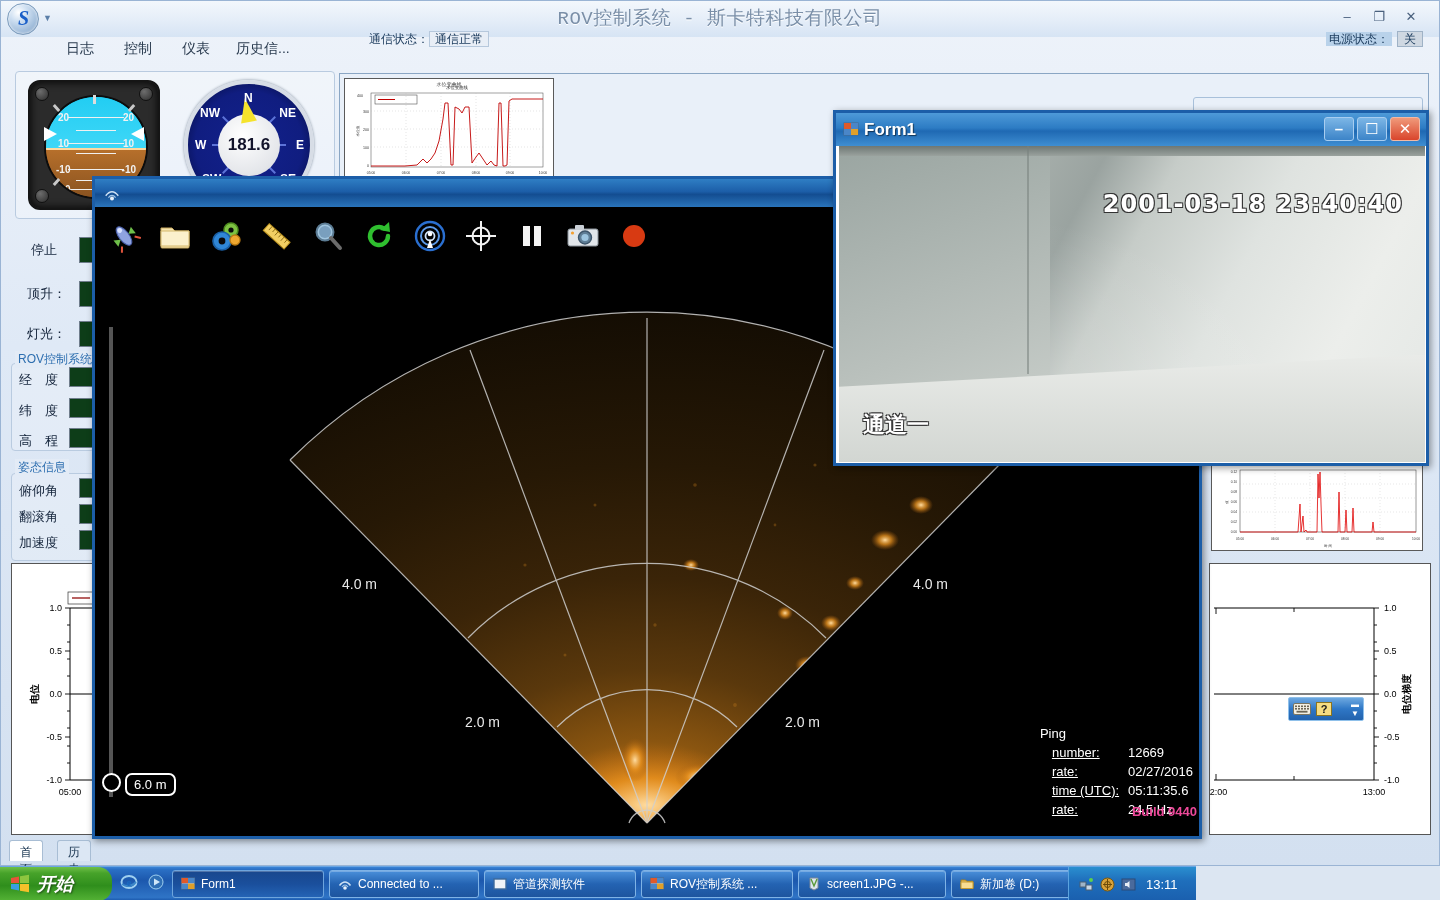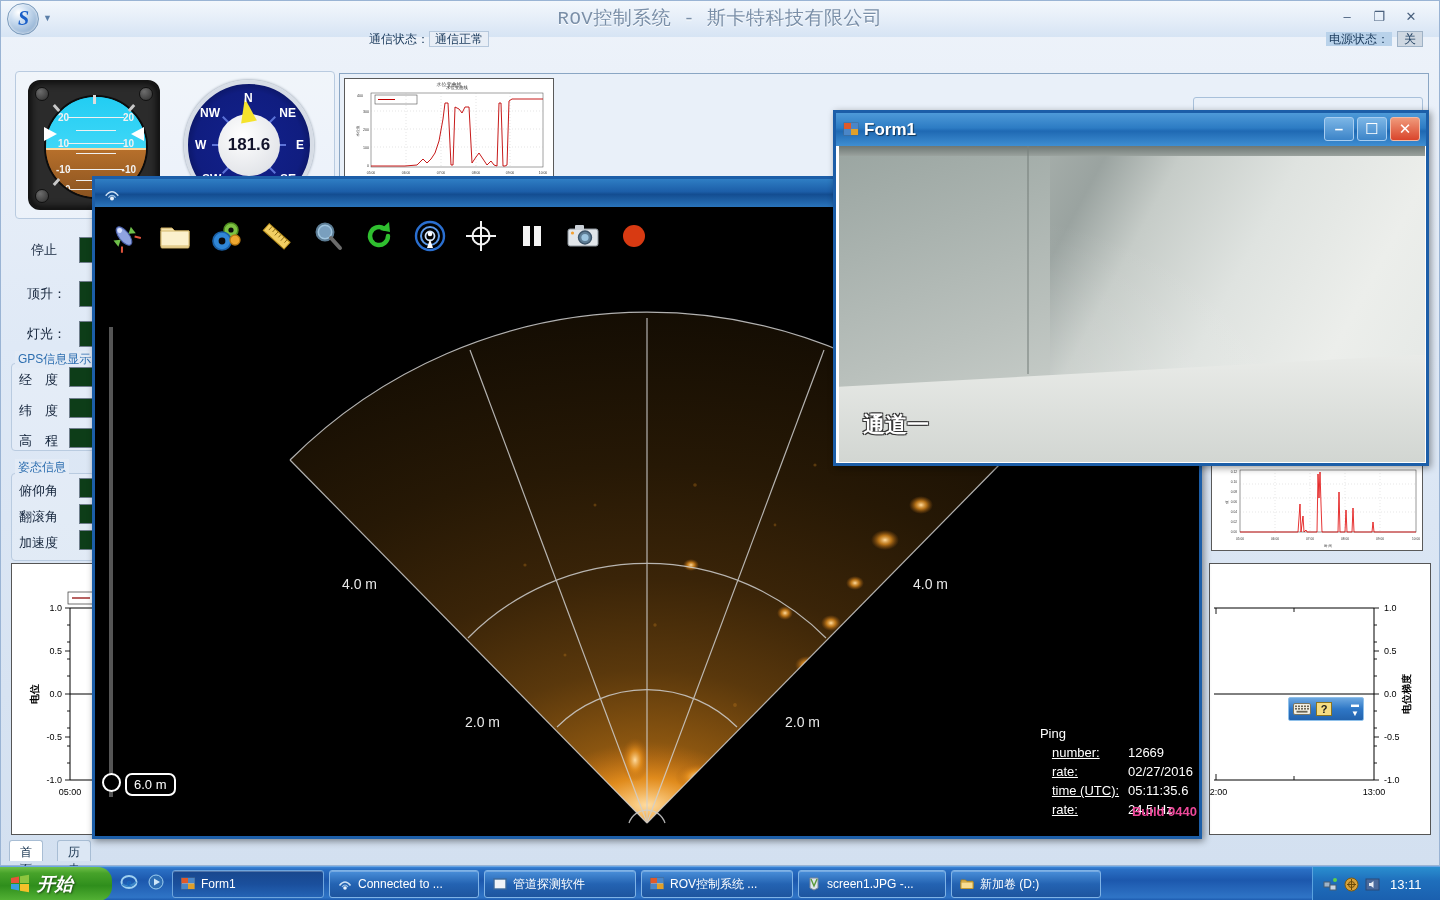--- a/index.html
+++ b/index.html
@@ -282,21 +282,21 @@
     font-family:"DejaVu Sans",sans-serif;
   }
   #vid-channel{
     position:absolute; left:24px; bottom:22px; color:#fff; font-size:22px;
     font-weight:bold;
     text-shadow:-1px -1px 0 #333,1px -1px 0 #333,-1px 1px 0 #333,1px 1px 0 #333;
   }
 
   
   #taskbar{
-    position:absolute; left:0; bottom:0; width:1440px; height:34px;
+    position:absolute; left:0; bottom:0; width:1196px; height:34px;
     background:linear-gradient(180deg,#3b84d6 0%,#2a6fc4 8%,#1c58ad 40%,#2f74c6 92%,#1d5cb0 100%);
     border-top:1px solid #6aa6e4;
   }
   #start-btn{
     position:absolute; left:0; top:0; width:112px; height:34px;
     background:linear-gradient(180deg,#6fbf48 0%,#47a32a 18%,#2f8e1c 55%,#55b336 100%);
     border-radius:0 14px 14px 0;
     display:flex; align-items:center; cursor:pointer;
   }
   #start-btn .lbl{
@@ -347,20 +347,26 @@
       <div class="ball"></div>
       <div class="s">S</div>
       <div class="caret">▼</div>
     </div>
     <div id="rov-title">ROV控制系统 - 斯卡特科技有限公司</div>
     <div class="winbtn" id="btn-min">–</div>
     <div class="winbtn" id="btn-max">❐</div>
     <div class="winbtn" id="btn-close">✕</div>
   </div>
 
+  <div id="rov-menubar">
+    <div class="menu-item" style="left:60px">日志</div>
+    <div class="menu-item" style="left:118px">控制</div>
+    <div class="menu-item" style="left:176px">仪表</div>
+    <div class="menu-item" style="left:230px">历史信...</div>
+  </div>
 
   <div id="status-comm">
     <span>通信状态：</span><span class="val">通信正常</span>
   </div>
   <div id="status-power">
     <span class="lbl">电源状态：</span><span class="val">关</span>
   </div>
 
   <div id="instr-group">
 
@@ -428,21 +434,21 @@
   <div class="ctl-label" style="left:30px;top:240px">停止</div>
   <div class="ctl-box" style="left:78px;top:236px;width:14px;height:26px"></div>
 
   <div class="ctl-label" style="left:26px;top:284px">顶升：</div>
   <div class="ctl-box" style="left:78px;top:280px;width:14px;height:26px"></div>
 
   <div class="ctl-label" style="left:26px;top:324px">灯光：</div>
   <div class="ctl-box" style="left:78px;top:320px;width:14px;height:26px"></div>
 
   <div class="grp" style="left:10px;top:362px;width:84px;height:88px"></div>
-  <div class="grp-title" style="left:14px;top:350px">GPS信息显示</div>
+  <div class="grp-title" style="left:14px;top:350px">ROV控制系统</div>
   <div class="ctl-label" style="left:18px;top:370px">经　度</div>
   <div class="ctl-box" style="left:68px;top:366px;width:26px;height:20px"></div>
   <div class="ctl-label" style="left:18px;top:401px">纬　度</div>
   <div class="ctl-box" style="left:68px;top:397px;width:26px;height:20px"></div>
   <div class="ctl-label" style="left:18px;top:431px">高　程</div>
   <div class="ctl-box" style="left:68px;top:427px;width:26px;height:20px"></div>
 
   <div class="grp" style="left:10px;top:472px;width:84px;height:88px"></div>
   <div class="grp-title" style="left:14px;top:458px">姿态信息</div>
   <div class="ctl-label" style="left:18px;top:481px">俯仰角</div>
@@ -822,20 +828,21 @@
     <div class="f1btn" id="f1-close">
         <span>✕</span>
       </div>
   </div>
 
   <div id="video-area">
     <div class="wall-left"></div>
     <div class="ceiling"></div>
     <div class="floor"></div>
     <div class="corner"></div>
+    <div id="vid-time">2001-03-18 23:40:40</div>
     <div id="vid-channel">通道一</div>
   </div>
 </div>
 
 <div id="langbar">
   <svg class="lb-ico" viewBox="0 0 18 14">
     <rect x="0.5" y="1.5" width="17" height="11" rx="1.5" fill="#f2efe2" stroke="#7a7560"></rect>
     <g fill="#6b6655">
       <rect x="2" y="3.5" width="2" height="1.6"></rect>
         <rect x="5" y="3.5" width="2" height="1.6"></rect>

